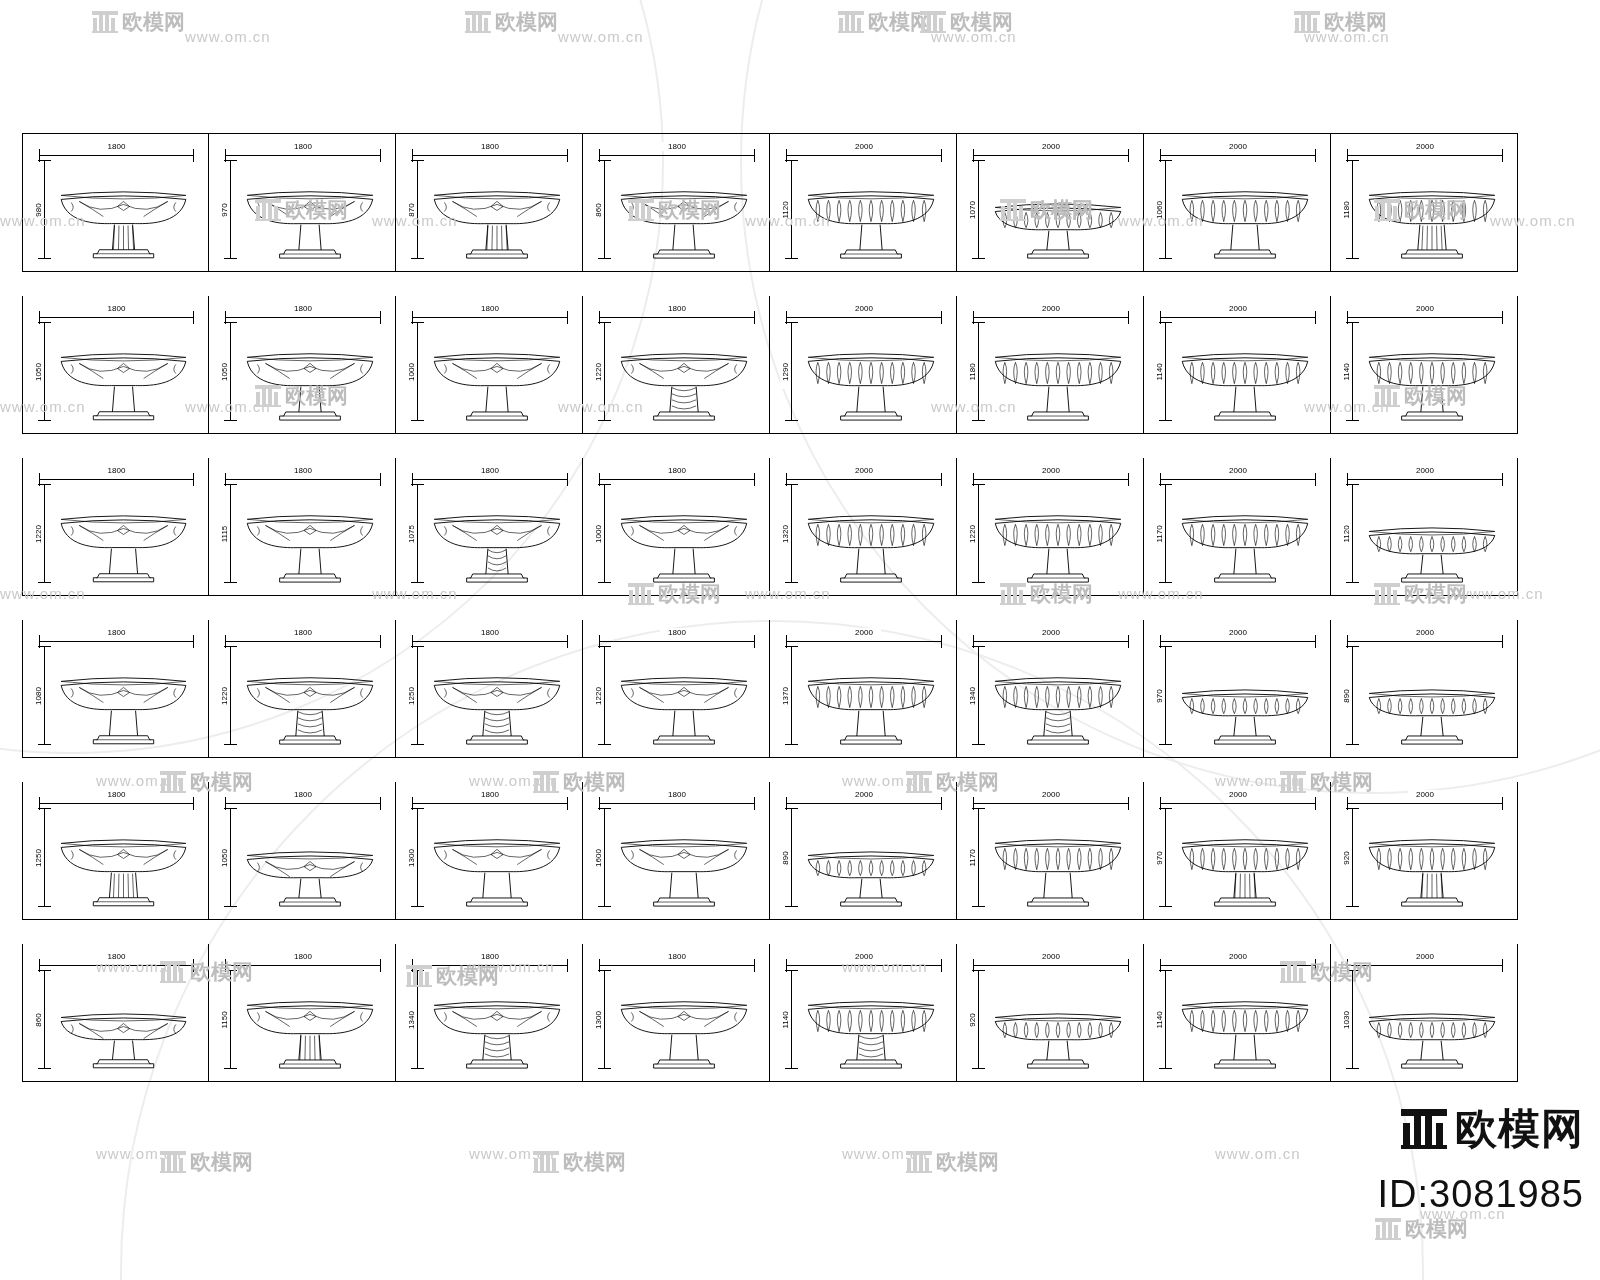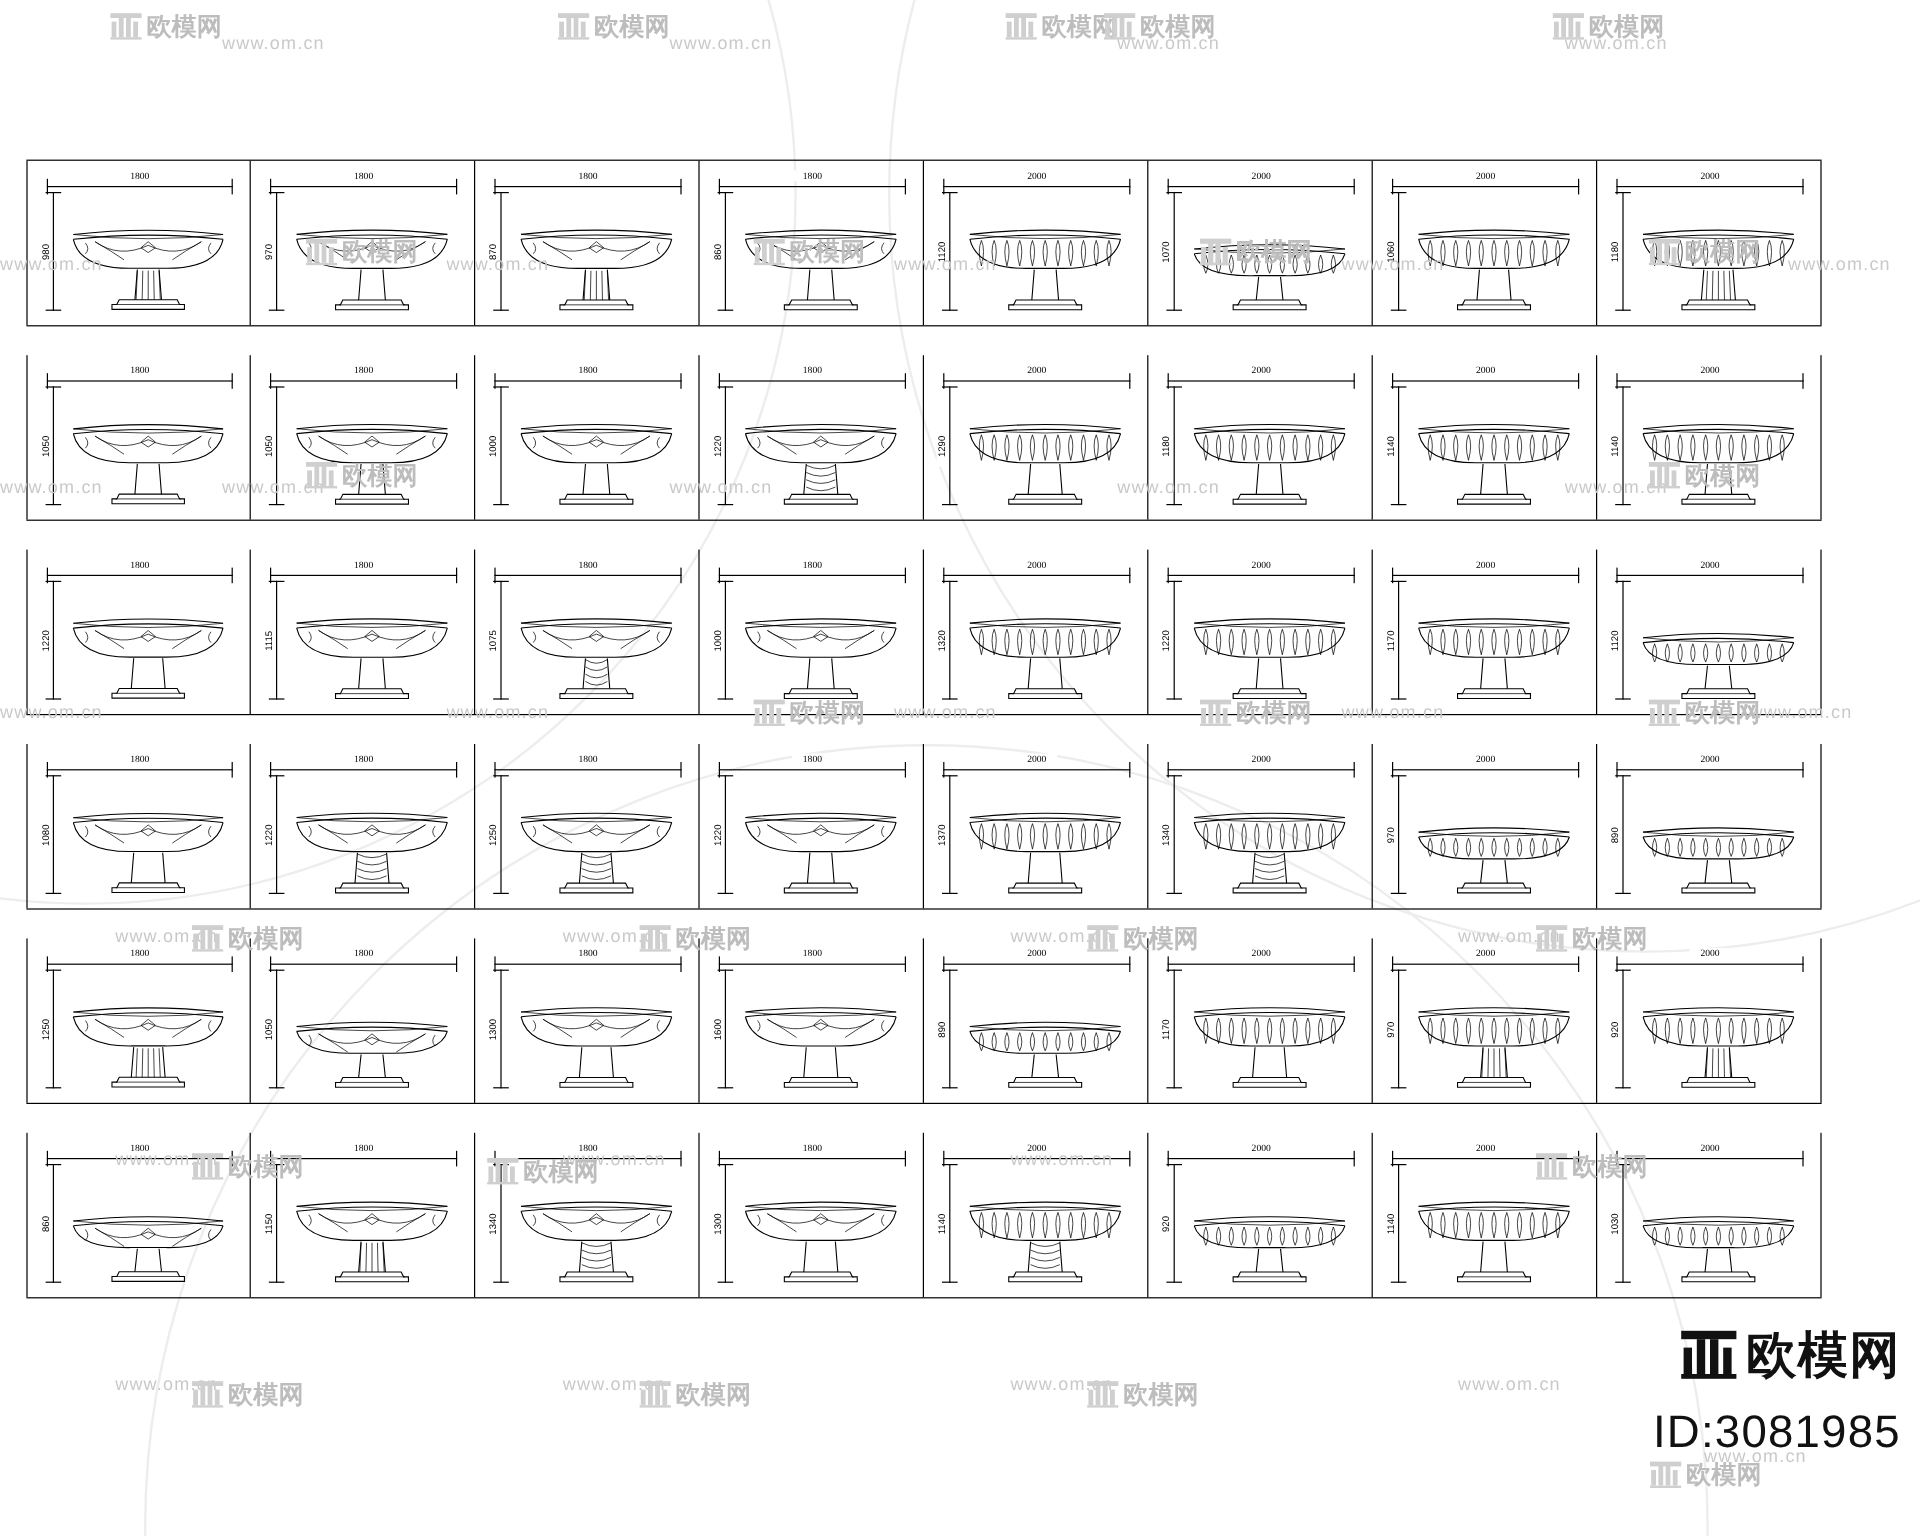--- a/index.html
+++ b/index.html
@@ -130,21 +130,21 @@
     background: #000;
   }
   .dim-top .tick-l { left: 0; }
   .dim-top .tick-r { right: 0; }
   .dim-top .label {
     position: absolute;
     left: 0; right: 0;
     top: -2px;
     text-align: center;
     font-size: 8px;
-    font-family: Liberation Serif, serif;
+    font-family: Liberation Sans, sans-serif;
     color: #000;
     background: #fff;
     width: 34px;
     margin: 0 auto;
   }
 
   .dim-left {
     position: absolute;
     left: 10px;
     top: 26px;

